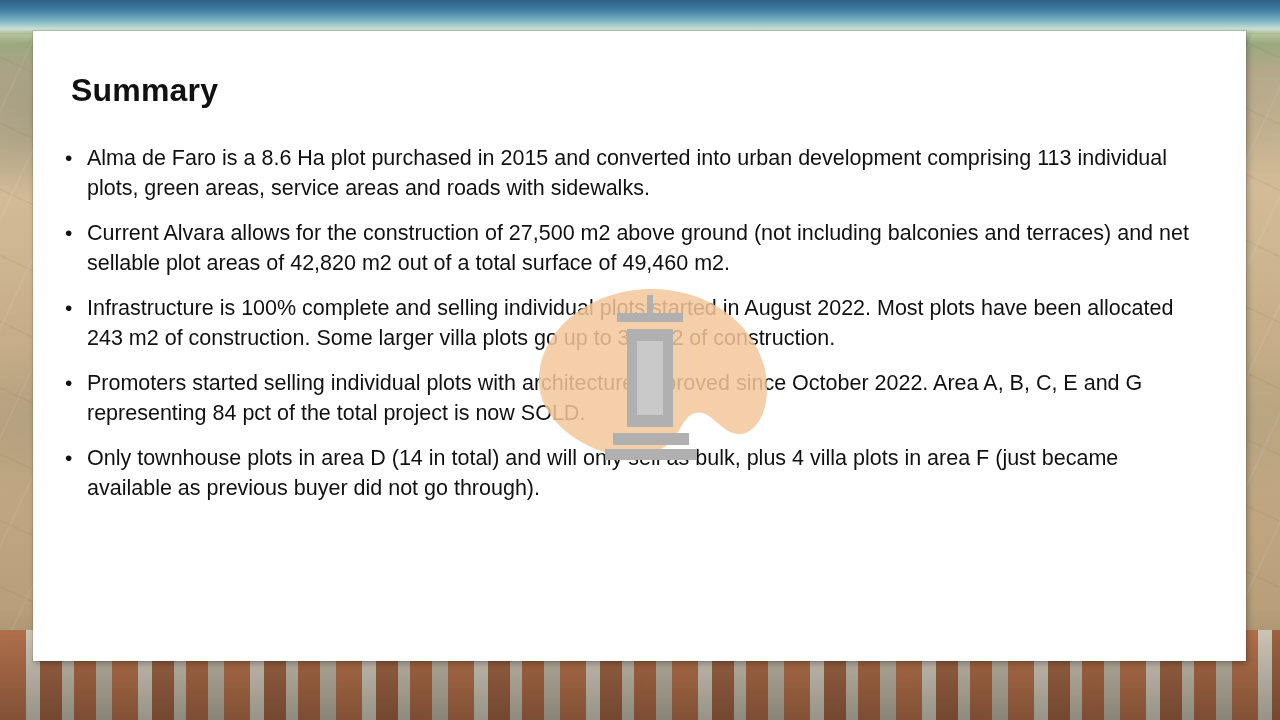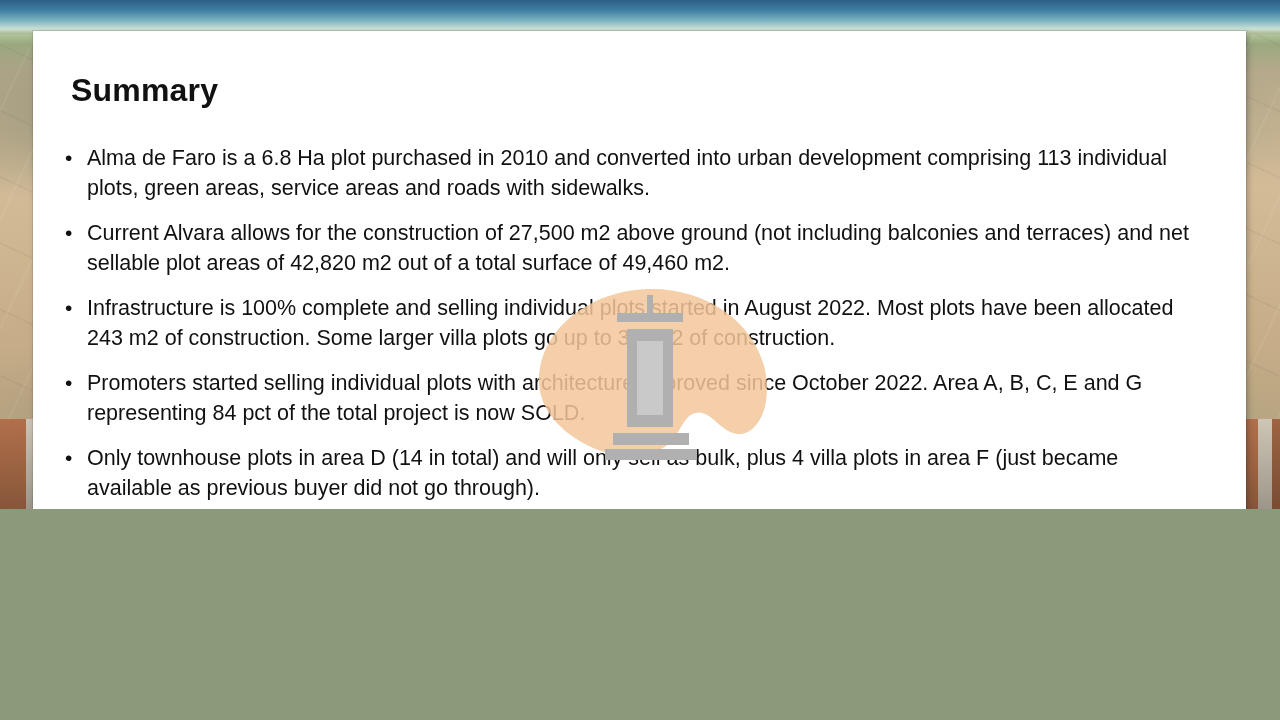--- a/index.html
+++ b/index.html
@@ -9,21 +9,21 @@
   body {
     width: 1280px;
     height: 720px;
     overflow: hidden;
     font-family: "Liberation Sans", sans-serif;
     background: #8a9a7a;
   }
   .slide {
     position: relative;
     width: 1280px;
-    height: 509px;
+    height: 720px;
     overflow: hidden;
   }
   
   .bg {
     position: absolute;
     inset: 0;
     background:
       linear-gradient(180deg,
         #3e6f8f 0px, #4b7fa0 8px,
         #86b7c6 16px, #cfe2d8 24px,
@@ -161,21 +161,21 @@
   <div class="bg-houses-shade"></div>
 
   <div class="card">
 
     <div class="title">Summary</div>
 
     <div class="bullets">
 
       <div class="bullet">
         <span class="dot">•</span>
-        <span class="text">Alma de Faro is a 6.8 Ha plot purchased in 2010 and converted into urban development comprising 113 individual plots, green areas, service areas and roads with sidewalks.</span>
+        <span class="text">Alma de Faro is a 8.6 Ha plot purchased in 2015 and converted into urban development comprising 113 individual plots, green areas, service areas and roads with sidewalks.</span>
       </div>
 
       <div class="bullet">
         <span class="dot">•</span>
         <span class="text">Current Alvara allows for the construction of 27,500 m2 above ground (not including balconies and terraces) and net sellable plot areas of 42,820 m2 out of a total surface of 49,460 m2.</span>
       </div>
 
       <div class="bullet">
         <span class="dot">•</span>
         <span class="text">Infrastructure is 100% complete and selling individual plots started in August 2022. Most plots have been allocated 243 m2 of construction. Some larger villa plots go up to 300m2 of construction.</span>

